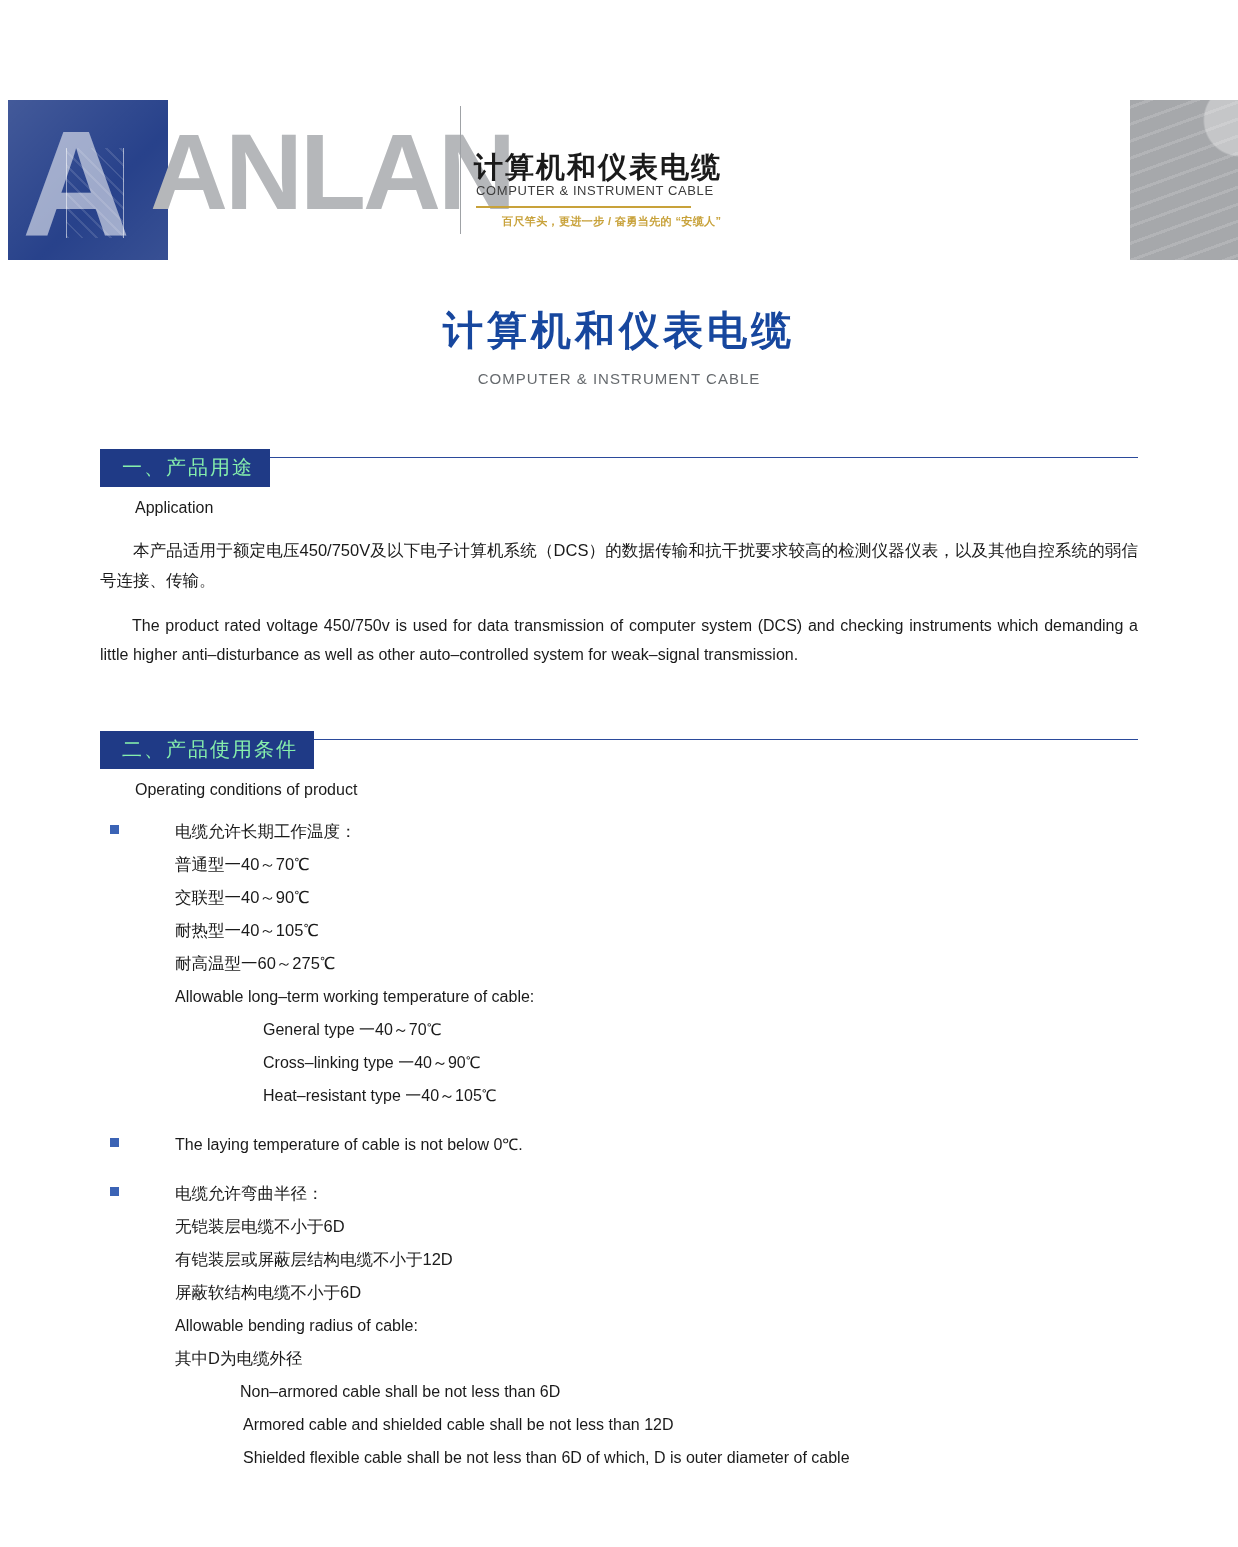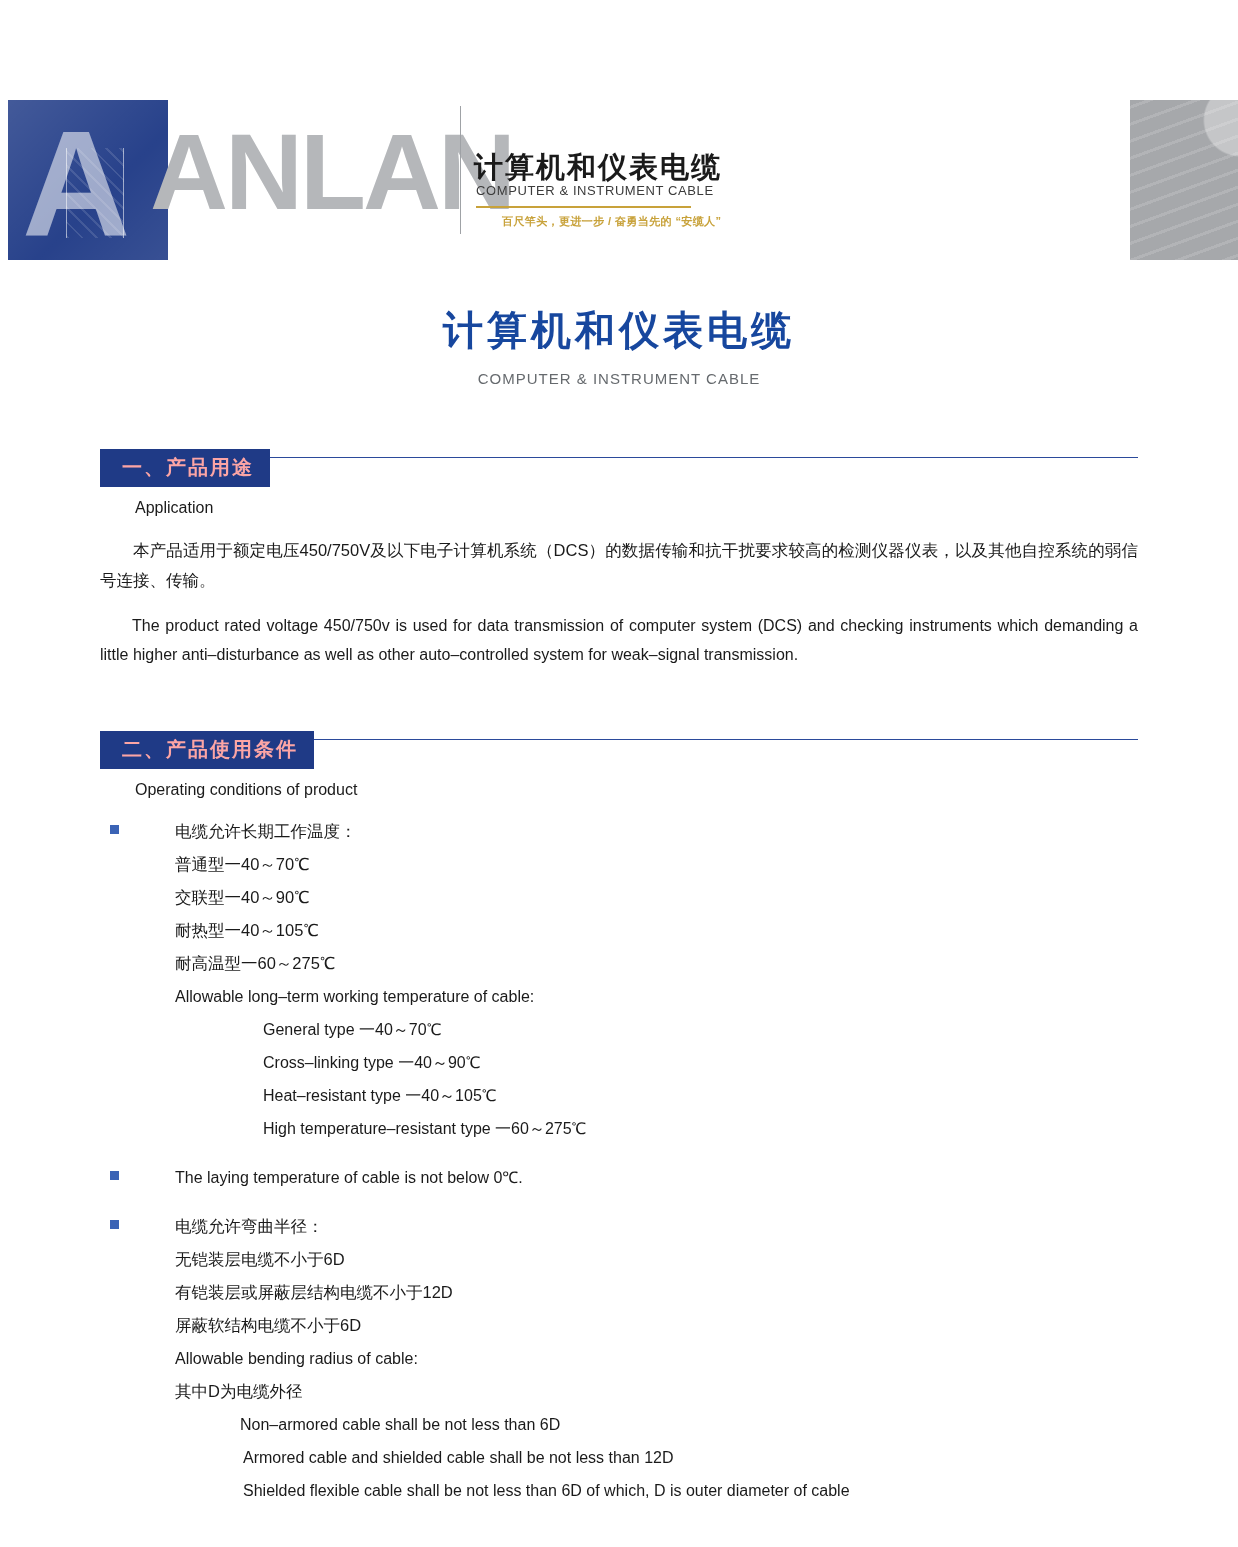--- a/index.html
+++ b/index.html
@@ -155,23 +155,23 @@
     padding: 0 100px 0 100px;
   }
   .section-head {
     position: relative;
     margin-top: 62px;
     height: 34px;
   }
   .section-tab {
     display: inline-block;
     background: #1f3a86;
-    color: #fca5a5;
+    color: #86efac;
     font-size: 20px;
-    font-weight: bold;
+    font-weight: normal;
     letter-spacing: 2px;
     padding: 5px 16px 6px 22px;
     position: relative;
     z-index: 2;
   }
   .section-rule {
     position: absolute;
     left: 0;
     right: 0;
     top: 8px;
@@ -278,21 +278,20 @@
     <div class="bullet-marker"></div>
     <div class="line">电缆允许长期工作温度：</div>
     <div class="line">普通型一40～70℃</div>
     <div class="line">交联型一40～90℃</div>
     <div class="line">耐热型一40～105℃</div>
     <div class="line">耐高温型一60～275℃</div>
     <div class="line en">Allowable long–term working temperature of cable:</div>
     <div class="line en indent-1">General type 一40～70℃</div>
     <div class="line en indent-1">Cross–linking type 一40～90℃</div>
     <div class="line en indent-1">Heat–resistant type 一40～105℃</div>
-    <div class="line en indent-1">High temperature–resistant type 一60～275℃</div>
   </div>
 
   <div class="bullet-group">
     <div class="bullet-marker"></div>
     <div class="line en">The laying temperature of cable is not below 0℃.</div>
   </div>
 
   <div class="bullet-group">
     <div class="bullet-marker"></div>
     <div class="line">电缆允许弯曲半径：</div>

